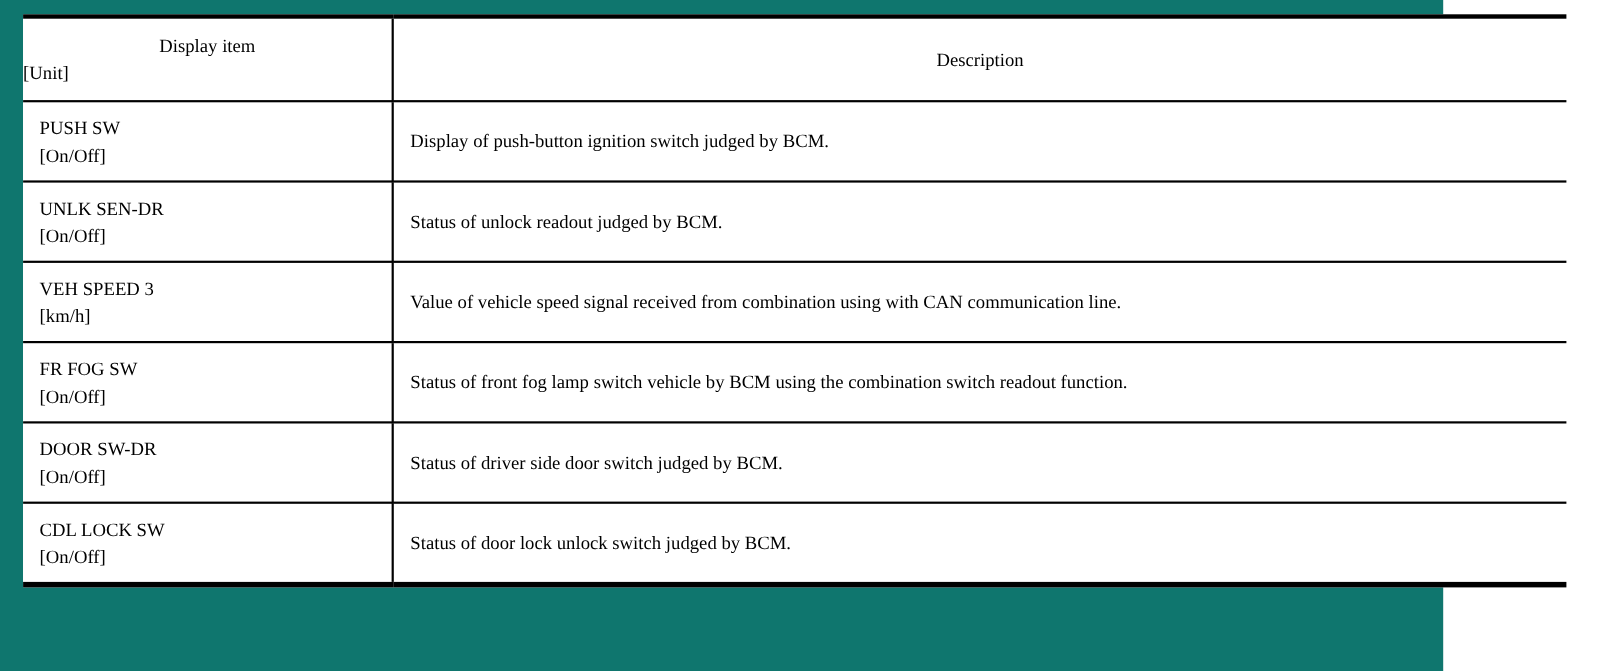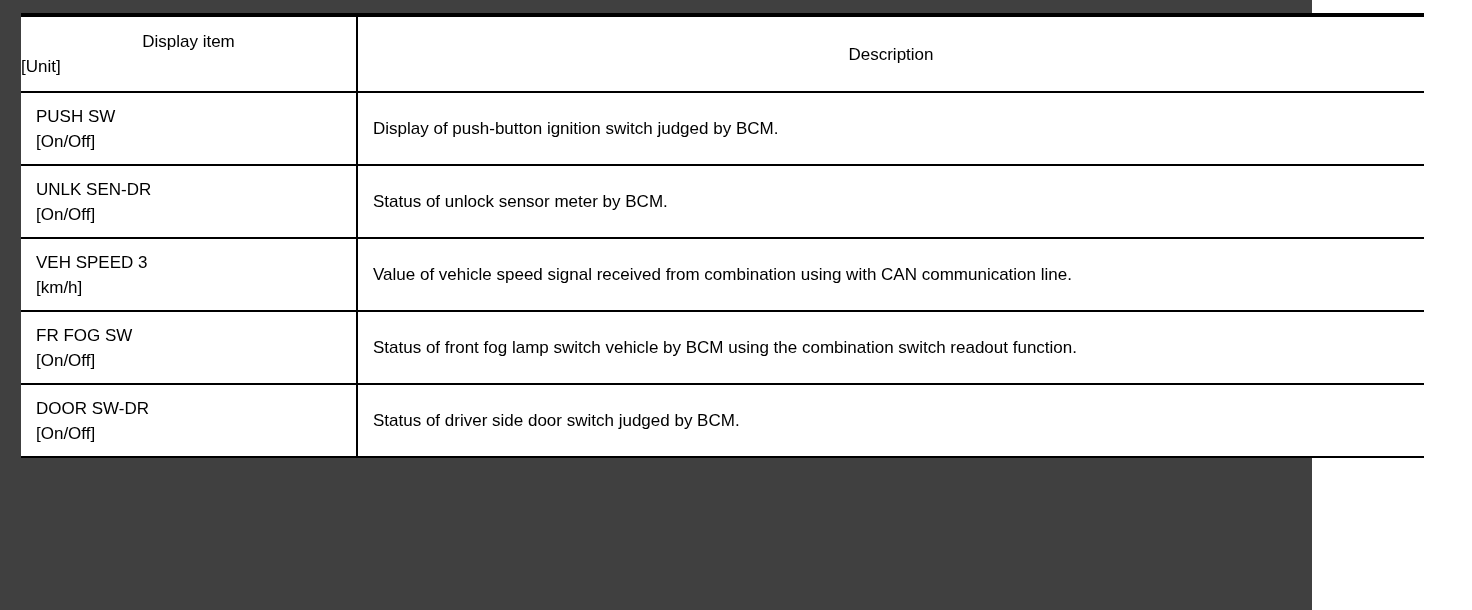--- a/index.html
+++ b/index.html
@@ -12,21 +12,22 @@
     height: 610px;
     font-family: "Liberation Sans", sans-serif;
     color: #000000;
     overflow: hidden;
   }
 
   .page {
     position: relative;
     width: 1312px;
     height: 610px;
-    background: #404040;
+    background: #0f766e;
+    font-family: Liberation Serif, serif;
   }
 
   
   .spec-table {
     position: absolute;
     left: 21px;
     top: 13px;
     width: 1403px;
     border-collapse: collapse;
     table-layout: fixed;
@@ -143,21 +144,21 @@
           <span class="desc-text">Display of push-button ignition switch judged by BCM.</span>
         </td>
       </tr>
 
       <tr>
         <td class="cell-item">
           <span class="item-name">UNLK SEN-DR</span>
           <span class="item-unit">[On/Off]</span>
         </td>
         <td class="cell-desc">
-          <span class="desc-text">Status of unlock sensor meter by BCM.</span>
+          <span class="desc-text">Status of unlock readout judged by BCM.</span>
         </td>
       </tr>
 
       <tr>
         <td class="cell-item">
           <span class="item-name">VEH SPEED 3</span>
           <span class="item-unit">[km/h]</span>
         </td>
         <td class="cell-desc">
           <span class="desc-text">Value of vehicle speed signal received from combination using with CAN communication line.</span>
@@ -178,17 +179,26 @@
       <tr>
         <td class="cell-item">
           <span class="item-name">DOOR SW-DR</span>
           <span class="item-unit">[On/Off]</span>
         </td>
         <td class="cell-desc">
           <span class="desc-text">Status of driver side door switch judged by BCM.</span>
         </td>
       </tr>
 
+      <tr class="last-row">
+        <td class="cell-item">
+          <span class="item-name">CDL LOCK SW</span>
+          <span class="item-unit">[On/Off]</span>
+        </td>
+        <td class="cell-desc">
+          <span class="desc-text">Status of door lock unlock switch judged by BCM.</span>
+        </td>
+      </tr>
 
     </tbody>
   </table>
 
 </div>
 
 </body></html>

